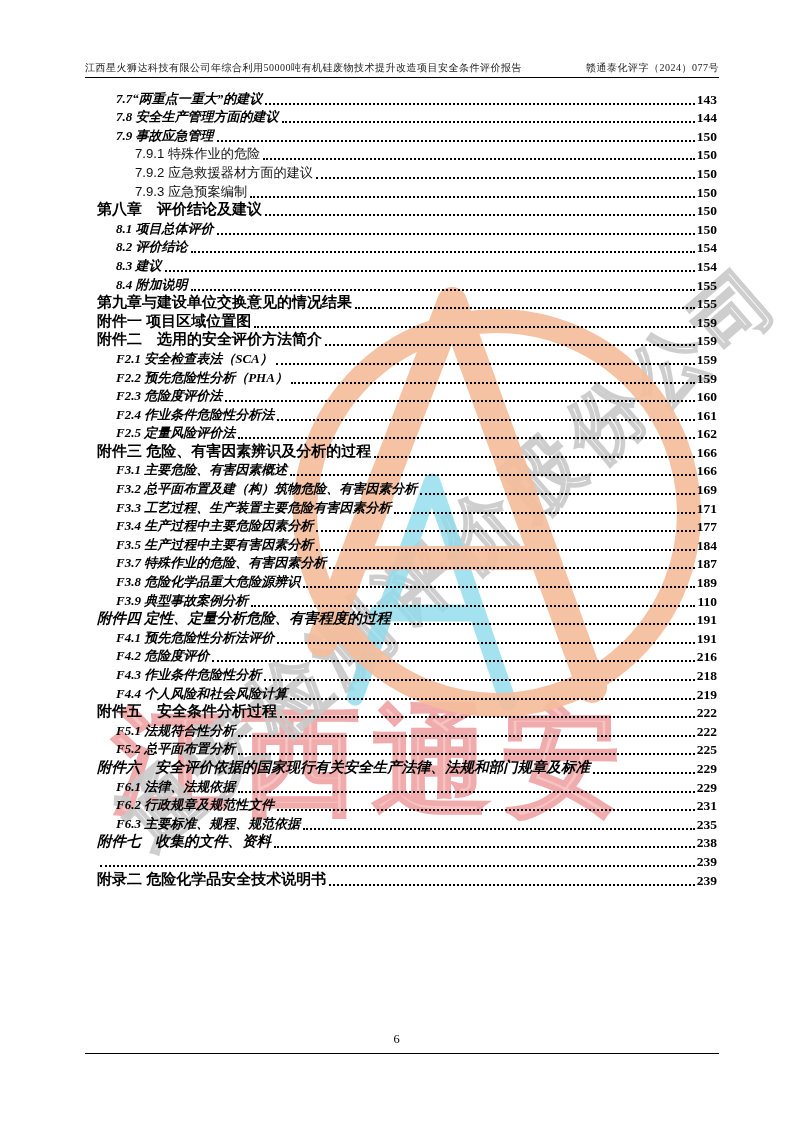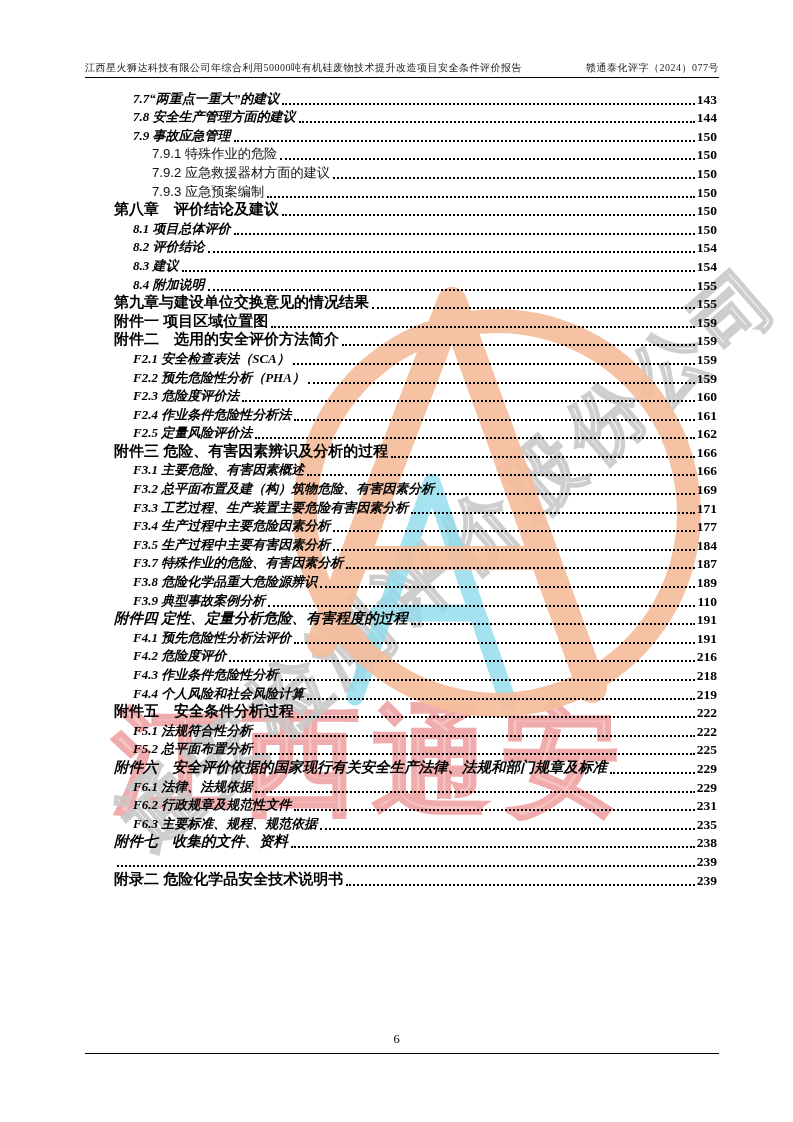--- a/index.html
+++ b/index.html
@@ -4,21 +4,21 @@
 <style>
   html,body{margin:0;padding:0;}
   body{width:793px;height:1122px;background:#ffffff;position:relative;overflow:hidden;
        font-family:"Liberation Serif",serif;color:#000;}
   .wm-layer{position:absolute;inset:0;z-index:0;pointer-events:none;}
   .content-layer{position:absolute;inset:0;z-index:1;}
   .header{position:absolute;top:61px;left:85px;right:74px;display:flex;
           justify-content:space-between;align-items:flex-end;
           font-size:10px;letter-spacing:0.5px;color:#1a1a1a;}
   .header-line{position:absolute;top:77px;left:85px;right:74px;border-top:1.6px solid #000;}
-  .toc{position:absolute;top:89px;left:114px;right:76px;}
+  .toc{position:absolute;top:89px;left:97px;right:76px;}
   .row{display:flex;align-items:flex-end;height:18.6px;white-space:nowrap;}
   .row .label{flex:0 0 auto;}
   .row .dots{flex:1 1 auto;min-width:6px;border-bottom:2px dotted #000;
              margin:0 2px 3px 3px;}
   .row .pg{flex:0 0 auto;font:bold 13.5px "Liberation Serif",serif;}
   .l1 .label{font:bold 15px "Liberation Sans",sans-serif;margin-top:14px;}
   .l1.kai .label{font:bold italic 14.5px "Liberation Serif",serif;}
   .l2 .label{font:bold italic 13px "Liberation Serif",serif;padding-left:19px;}
   .l3 .label{font:13.2px "Liberation Sans",sans-serif;padding-left:38px;color:#111;}
   .footer-pagenum{position:absolute;top:1032px;left:0;right:0;text-align:center;

